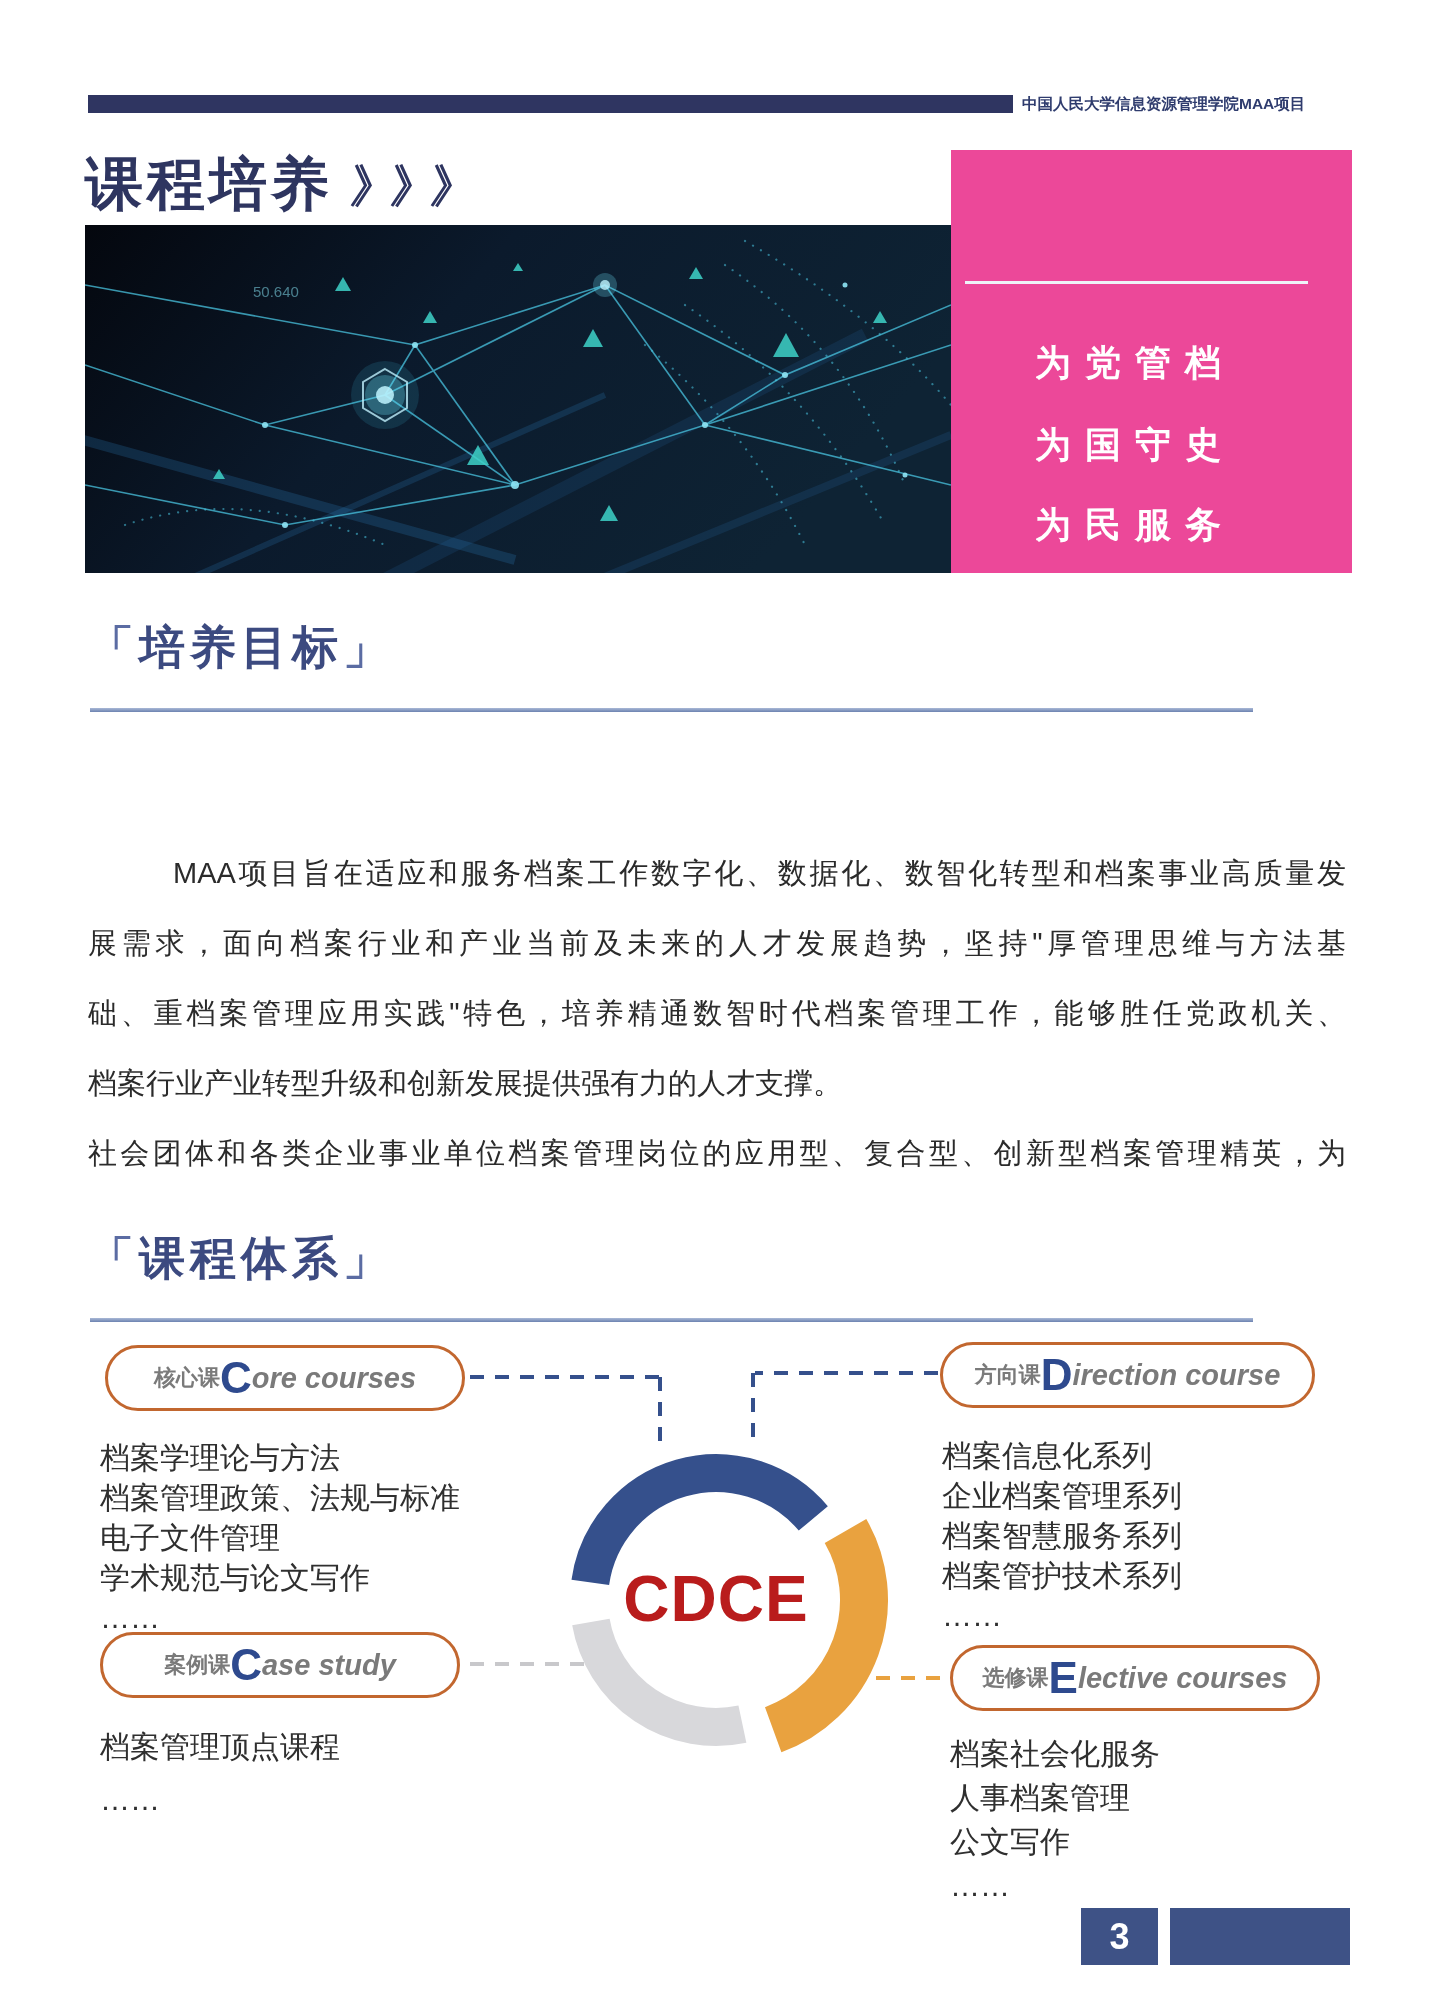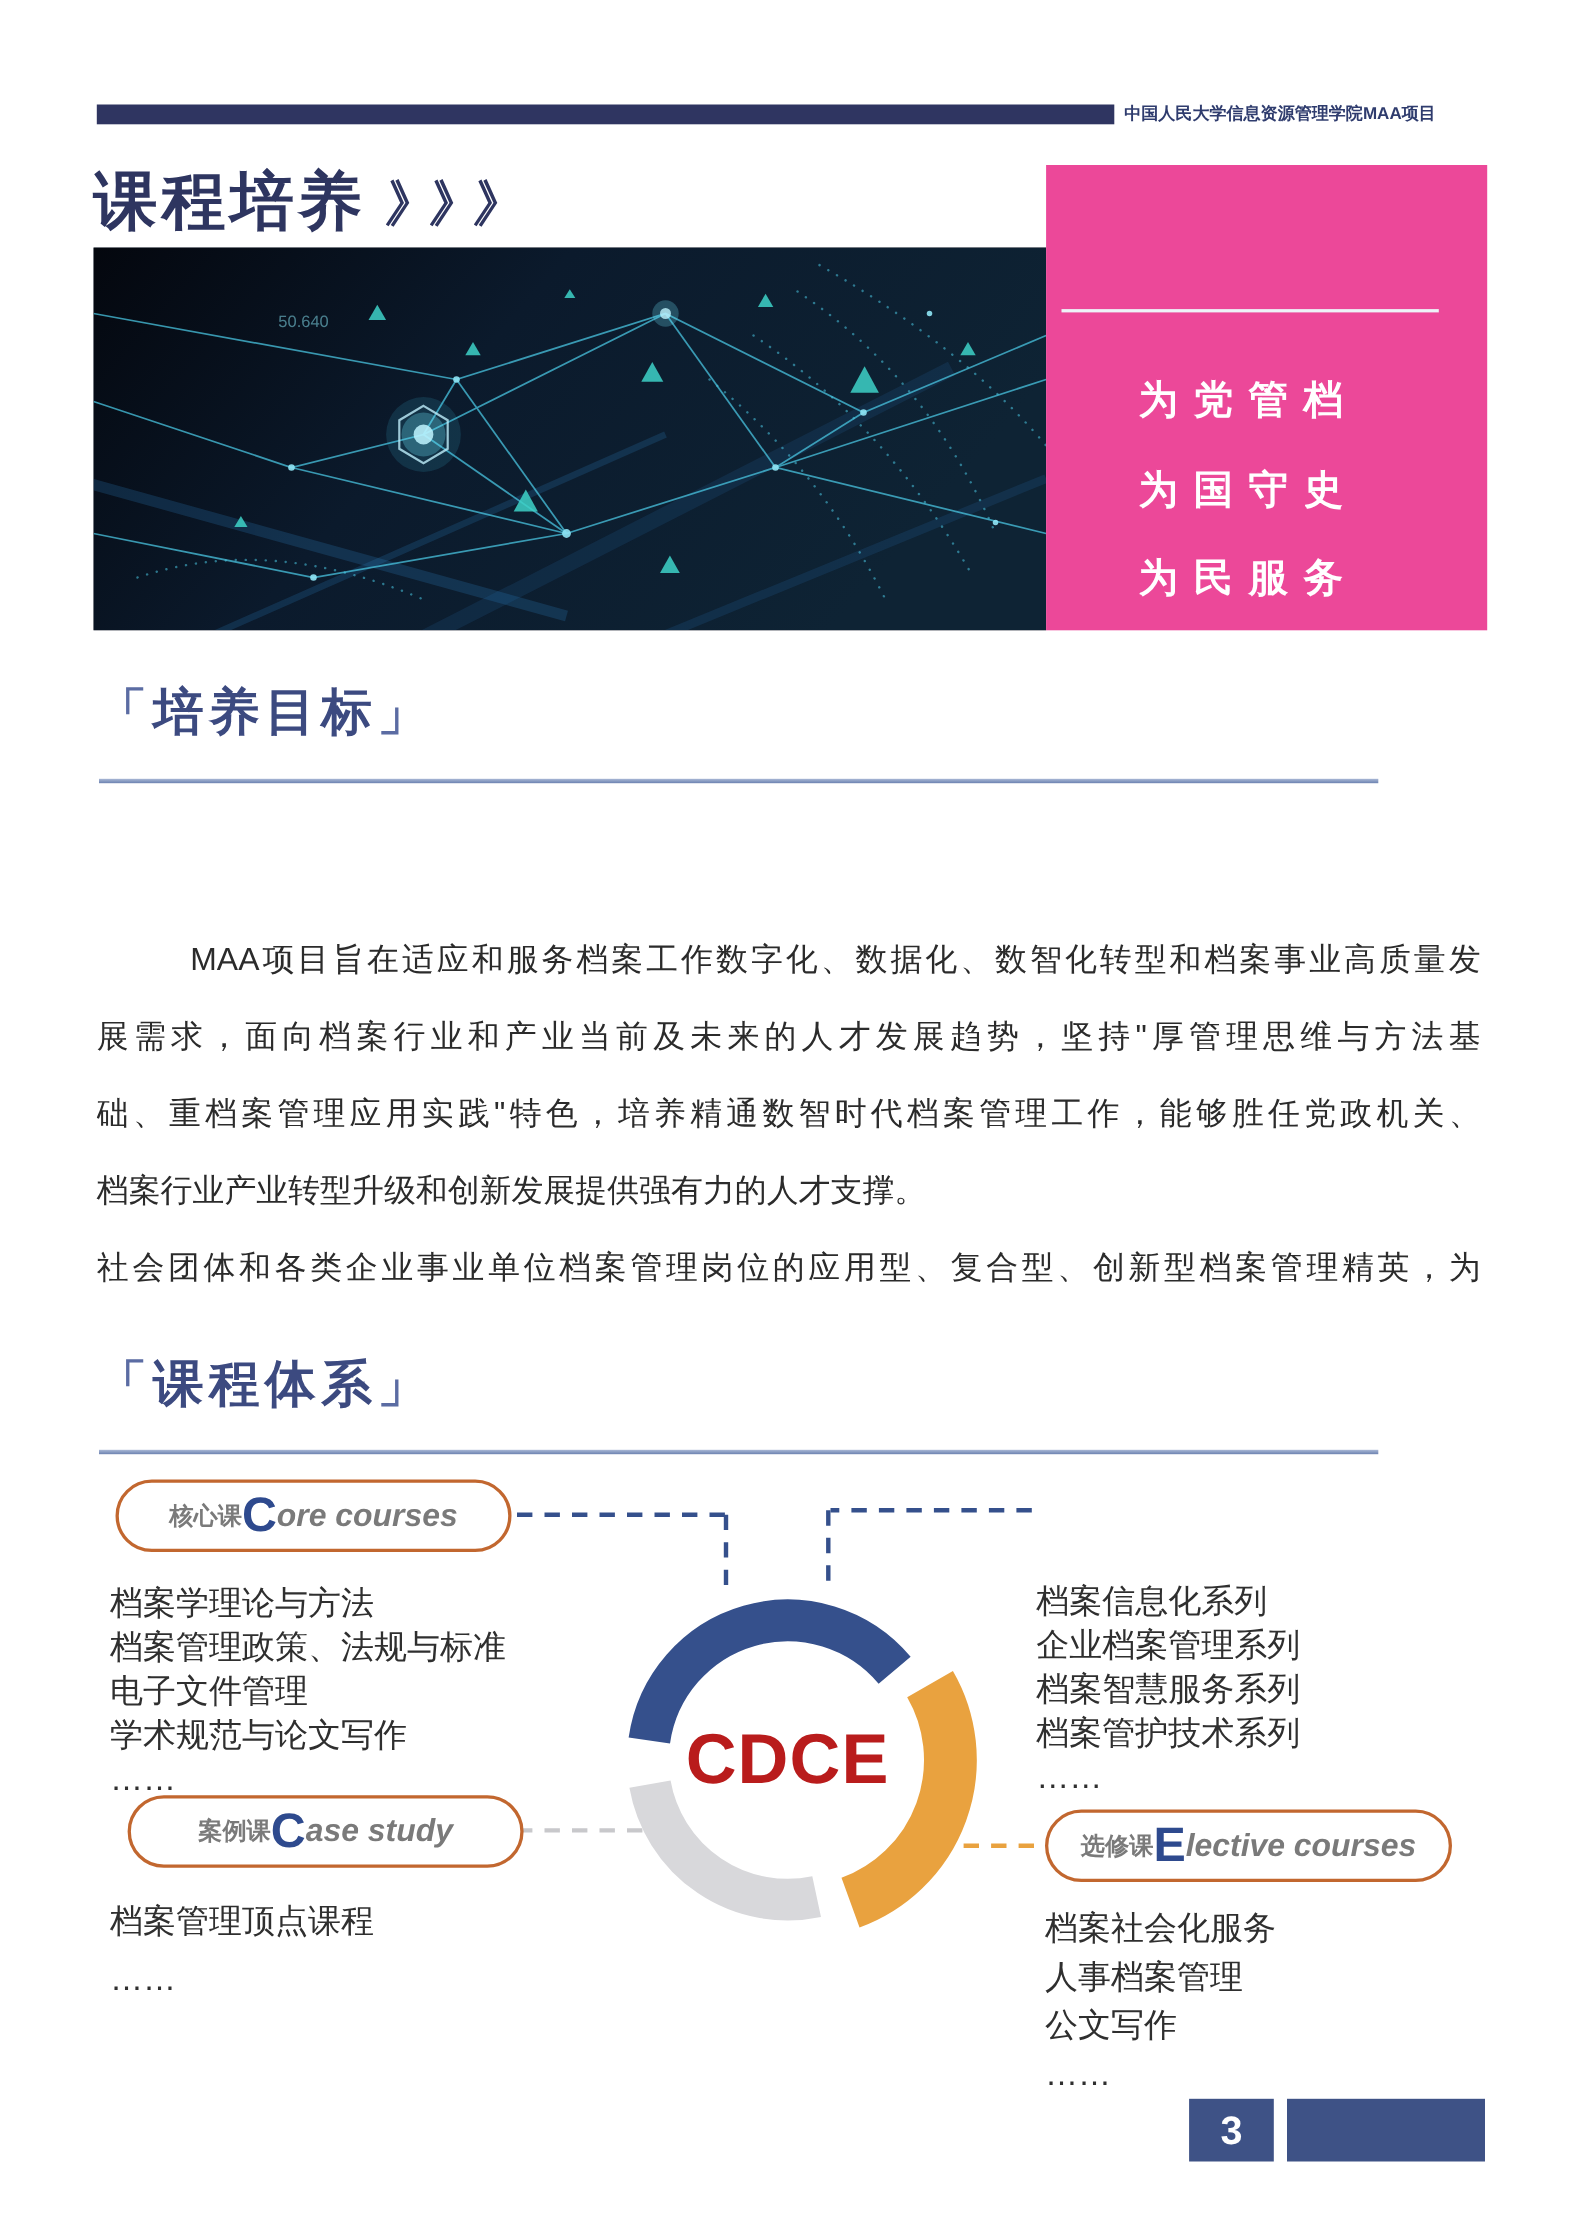--- a/index.html
+++ b/index.html
@@ -43,21 +43,21 @@
   
   .diagram { position:absolute; left:0; top:1330px; width:1433px; height:560px; }
   .diagram svg.wires { position:absolute; left:0; top:0; }
   .pill { position:absolute; height:66px; border:3px solid #c2672f; border-radius:35px; background:#ffffff;
     display:flex; align-items:center; justify-content:center; white-space:nowrap; }
   .pill .zh { font-size:22px; color:#7a7a7a; font-weight:bold; }
   .pill .cap { font-size:44px; color:#2e4a8e; font-weight:bold; line-height:44px; }
   .pill .en { font-size:29px; color:#7a7a7a; font-weight:bold;font-style:italic; }
   .pill-core { left:105px; top:15px; width:360px; }
   .pill-direction { left:940px; top:12px; width:375px; }
-  .pill-case { left:116px; top:302px; width:360px; }
+  .pill-case { left:100px; top:302px; width:360px; }
   .pill-elective { left:950px; top:315px; width:370px; }
   .course-list { position:absolute; color:#2f2f2f; font-size:30px; }
   .course-list .course-item { line-height:40px; white-space:nowrap; }
   .list-core { left:100px; top:108px; }
   .list-direction { left:942px; top:106px; }
   .list-case { left:100px; top:390px; } .list-case .course-item { line-height:53px; }
   .list-elective { left:950px; top:402px; } .list-elective .course-item { line-height:44px; }
   .cdce { position:absolute; left:591px; top:234px; width:250px; text-align:center;
     font-size:64px; font-weight:bold; color:#b91c1c; letter-spacing:1px; line-height:70px; }
   
@@ -186,20 +186,25 @@
       <path d="M 845.5 201 A 138 138 0 0 1 773.2 399.7" stroke="#e9a23f" stroke-width="48" fill="none"></path>
     </svg>
 
     <div class="cdce">CDCE</div>
 
     <div class="pill pill-core">
       <span class="zh">核心课</span>
         <span class="cap">C</span>
         <span class="en">ore courses</span>
     </div>
+    <div class="pill pill-direction">
+      <span class="zh">方向课</span>
+        <span class="cap">D</span>
+        <span class="en">irection course</span>
+    </div>
     <div class="pill pill-case">
       <span class="zh">案例课</span>
         <span class="cap">C</span>
         <span class="en">ase study</span>
     </div>
     <div class="pill pill-elective">
       <span class="zh">选修课</span>
         <span class="cap">E</span>
         <span class="en">lective courses</span>
     </div>

